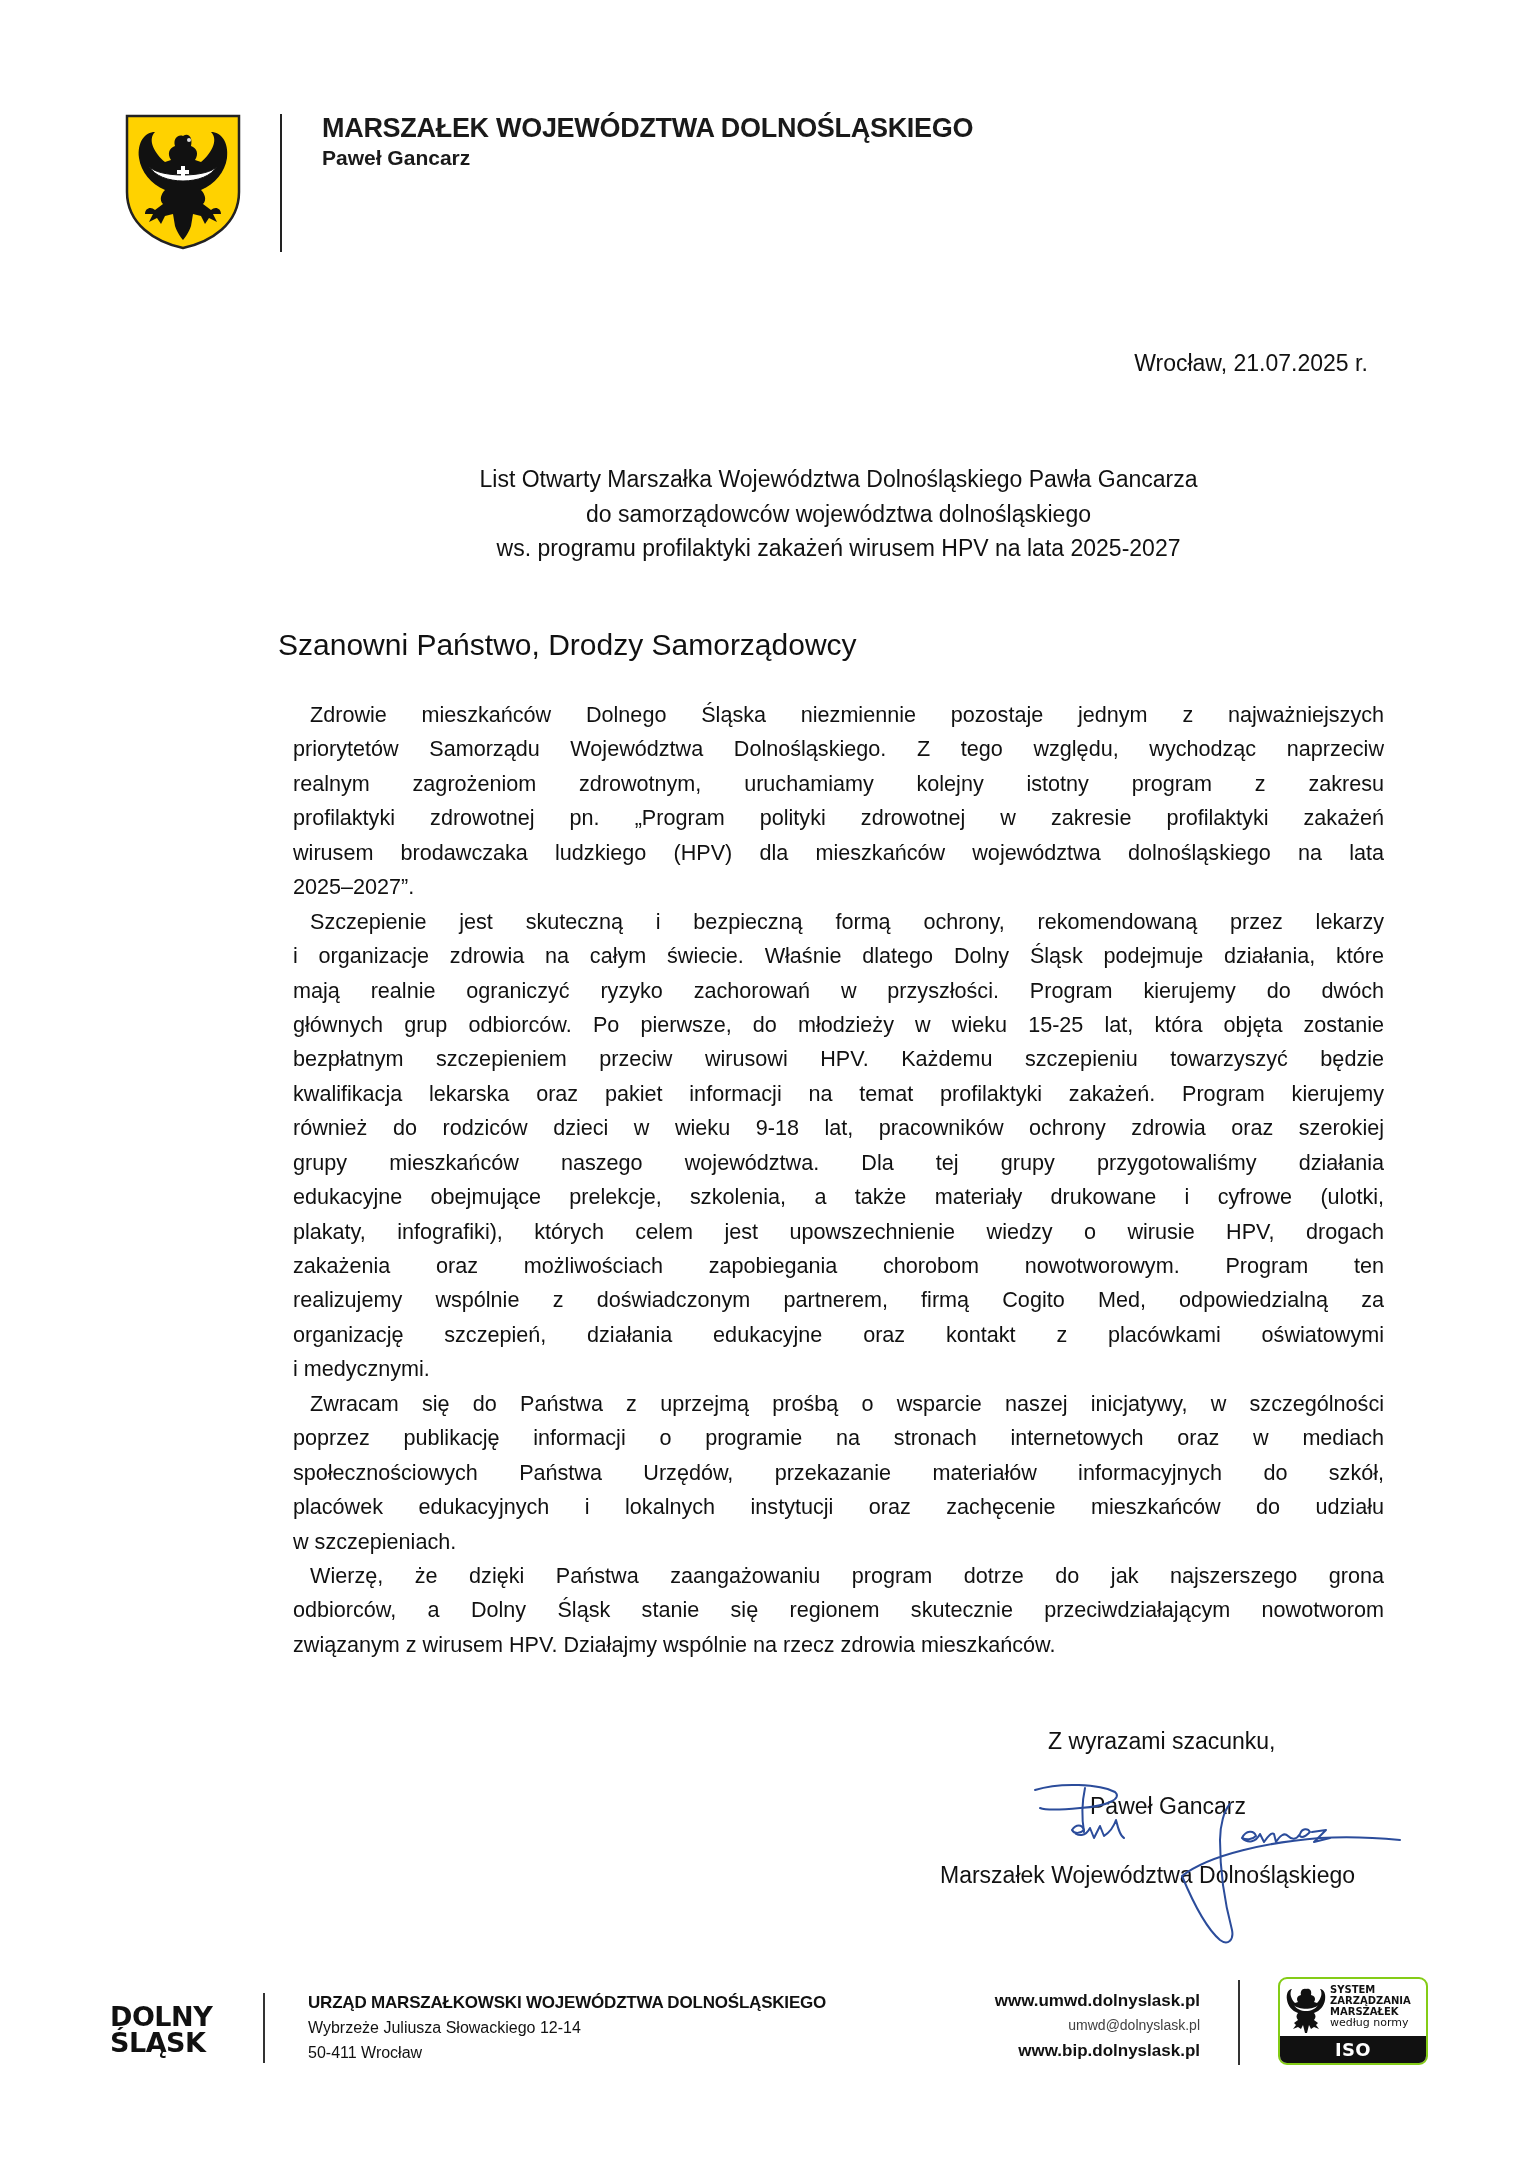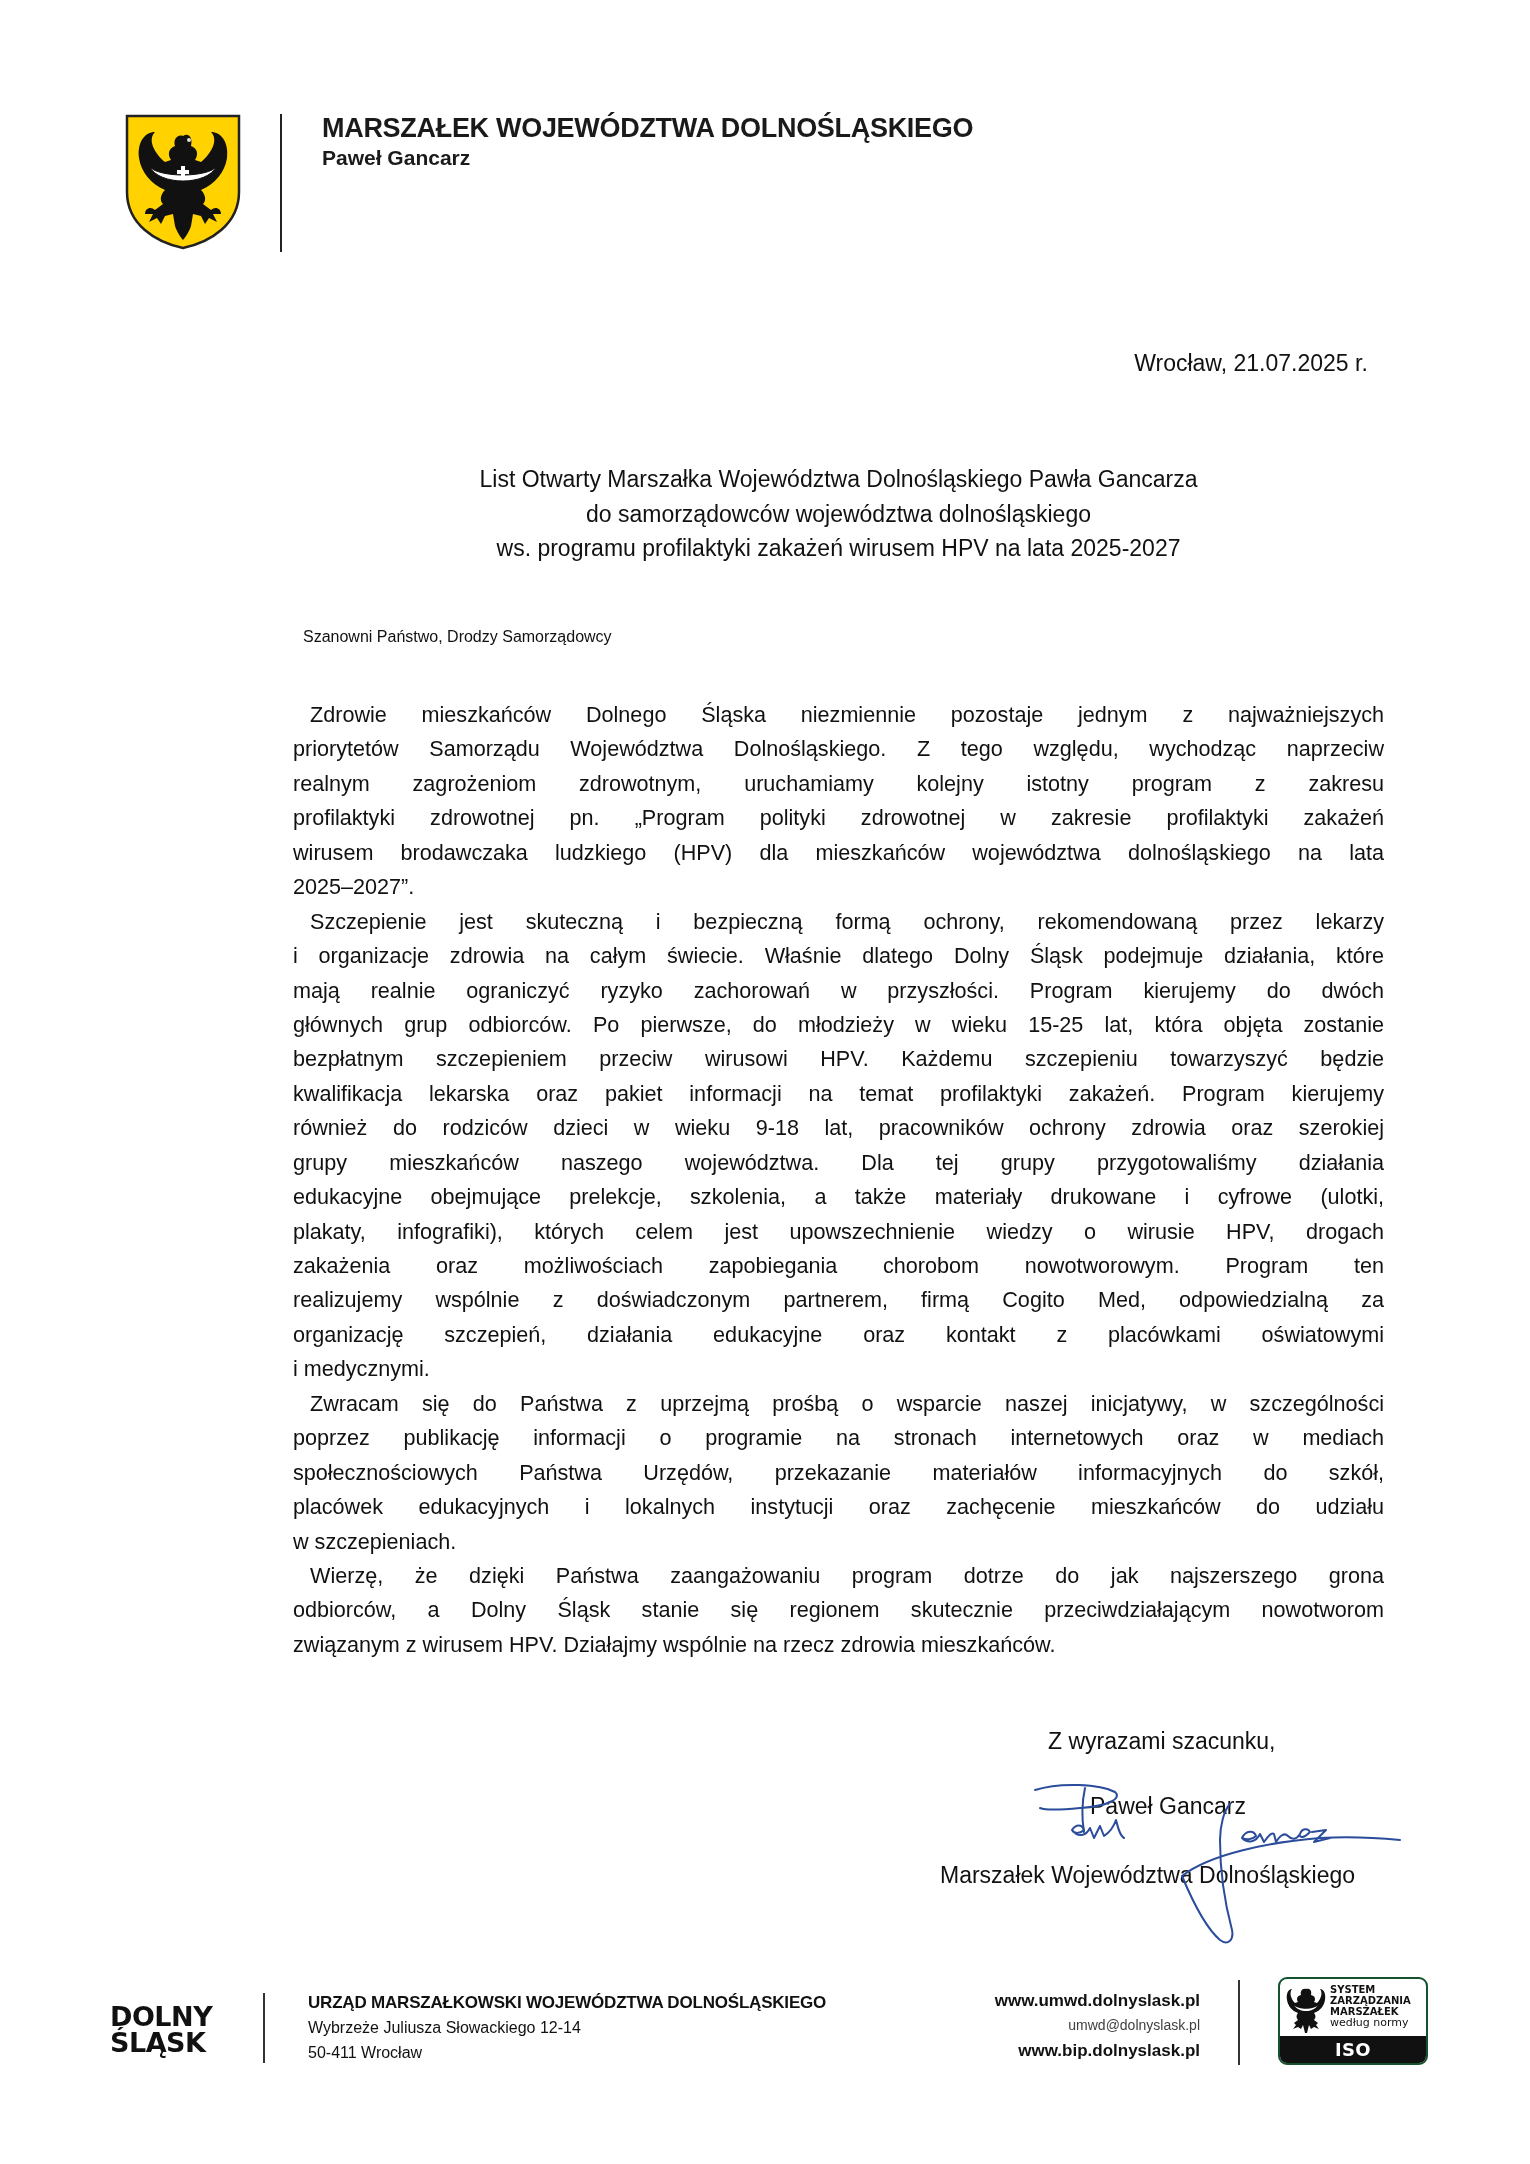--- a/index.html
+++ b/index.html
@@ -14,21 +14,21 @@
   #hdr-name { left: 322px; top: 146px; font-size: 21px; font-weight: bold; white-space: nowrap; color: #1a1a1a; }
 
   
   #date { left: 1117px; top: 350px; width: 268px; text-align: center; font-size: 23px; white-space: nowrap; }
 
   
   #title { left: 293px; top: 462px; width: 1091px; text-align: center; font-size: 23px; font-weight: normal; line-height: 34.5px; }
   #title .tl { display: block; white-space: nowrap; }
 
   
-  #greeting { left: 303px; top: 628px; font-size: 16px; white-space: nowrap; }
+  #greeting { left: 278px; top: 628px; font-size: 30px; white-space: nowrap; }
 
   
   #body { left: 293px; top: 698px; width: 1091px; font-size: 21.6px; line-height: 34.45px; }
   .para .ln { display: block; text-align: justify; text-align-last: justify; white-space: nowrap; overflow: hidden; height: 34.45px; }
   .para .ln.last { text-align-last: left; }
   .para .ln.indent { padding-left: 17px; }
   .ln-inner { display: inline-block; width: 100%; text-align: justify; text-align-last: justify; white-space: normal; }
   .ln.last .ln-inner { text-align-last: left; }
 
   
@@ -40,21 +40,21 @@
   
   #ft-logo { left: 110px; top: 2004px; font-size: 27px; font-weight: 900; line-height: 26px; letter-spacing: -0.5px; font-family: "DejaVu Sans", sans-serif; color: #111; }
   #ft-divider { left: 263px; top: 1993px; width: 2px; height: 70px; background: #333; }
   #ft-office { left: 308px; top: 1993px; font-size: 17px; font-weight: bold; white-space: nowrap; letter-spacing: -0.2px; }
   #ft-street { left: 308px; top: 2019px; font-size: 16px; white-space: nowrap; }
   #ft-city { left: 308px; top: 2044px; font-size: 16px; white-space: nowrap; }
   #ft-links { left: 960px; top: 1988px; width: 240px; text-align: right; }
   #ft-links .lnk1 { display: block; font-size: 17px; font-weight: bold; line-height: 25px; white-space: nowrap; color: #111; text-decoration: none; }
   #ft-links .lnk2 { display: block; font-size: 14px; line-height: 25px; white-space: nowrap; color: #404040; text-decoration: none; }
   #ft-divider2 { left: 1238px; top: 1980px; width: 2px; height: 85px; background: #333; }
-  #iso { left: 1278px; top: 1977px; width: 150px; height: 88px; border: 2px solid #14532d; border-radius: 9px; overflow: hidden; box-sizing: border-box; background: #fff; }
+  #iso { left: 1278px; top: 1977px; width: 150px; height: 88px; border: 2px solid #84cc16; border-radius: 9px; overflow: hidden; box-sizing: border-box; background: #fff; }
   #iso-eagle { position: absolute; left: 6px; top: 4px; width: 40px; height: 52px; }
   #iso-text { position: absolute; left: 50px; top: 5px; font-size: 10px; font-weight: bold; line-height: 11px; font-family: "DejaVu Sans", sans-serif; }
   #iso-text .small { font-weight: normal; font-size: 11px; }
   #iso-bar { position: absolute; left: 0; bottom: 0; width: 100%; height: 27px; background: #111; color: #fff; font-weight: bold; font-size: 18px; text-align: center; line-height: 27px; font-family: "DejaVu Sans", sans-serif; letter-spacing: 0.3px; }
 </style>
 </head>
 <body>
 
 <div id="coat" class="abs">
   <svg width="116" height="136" viewBox="0 0 116 136">

